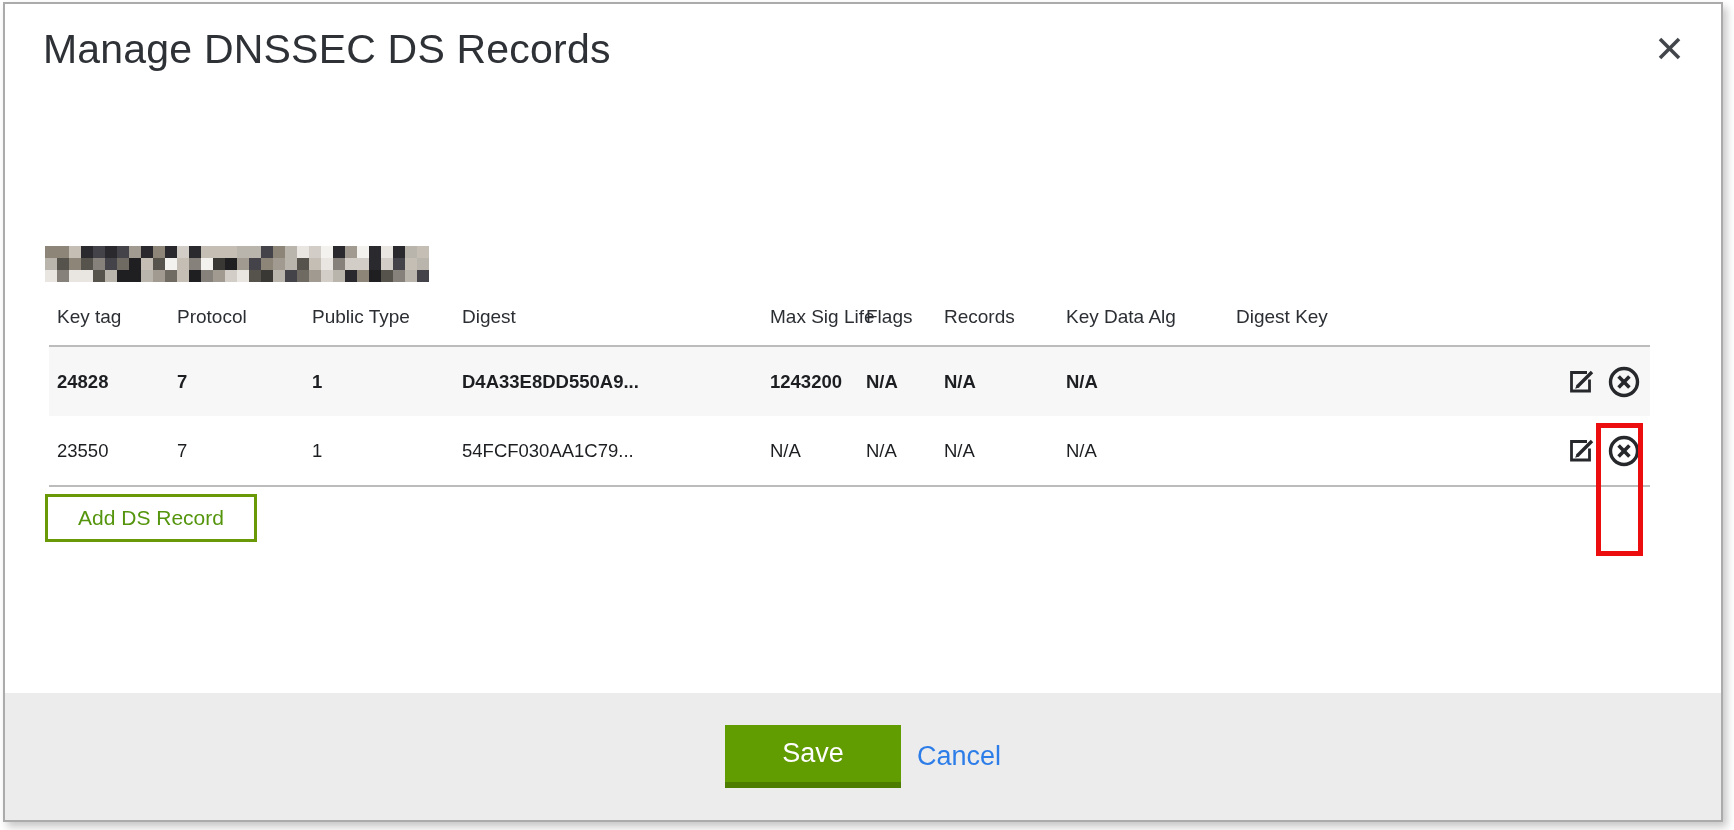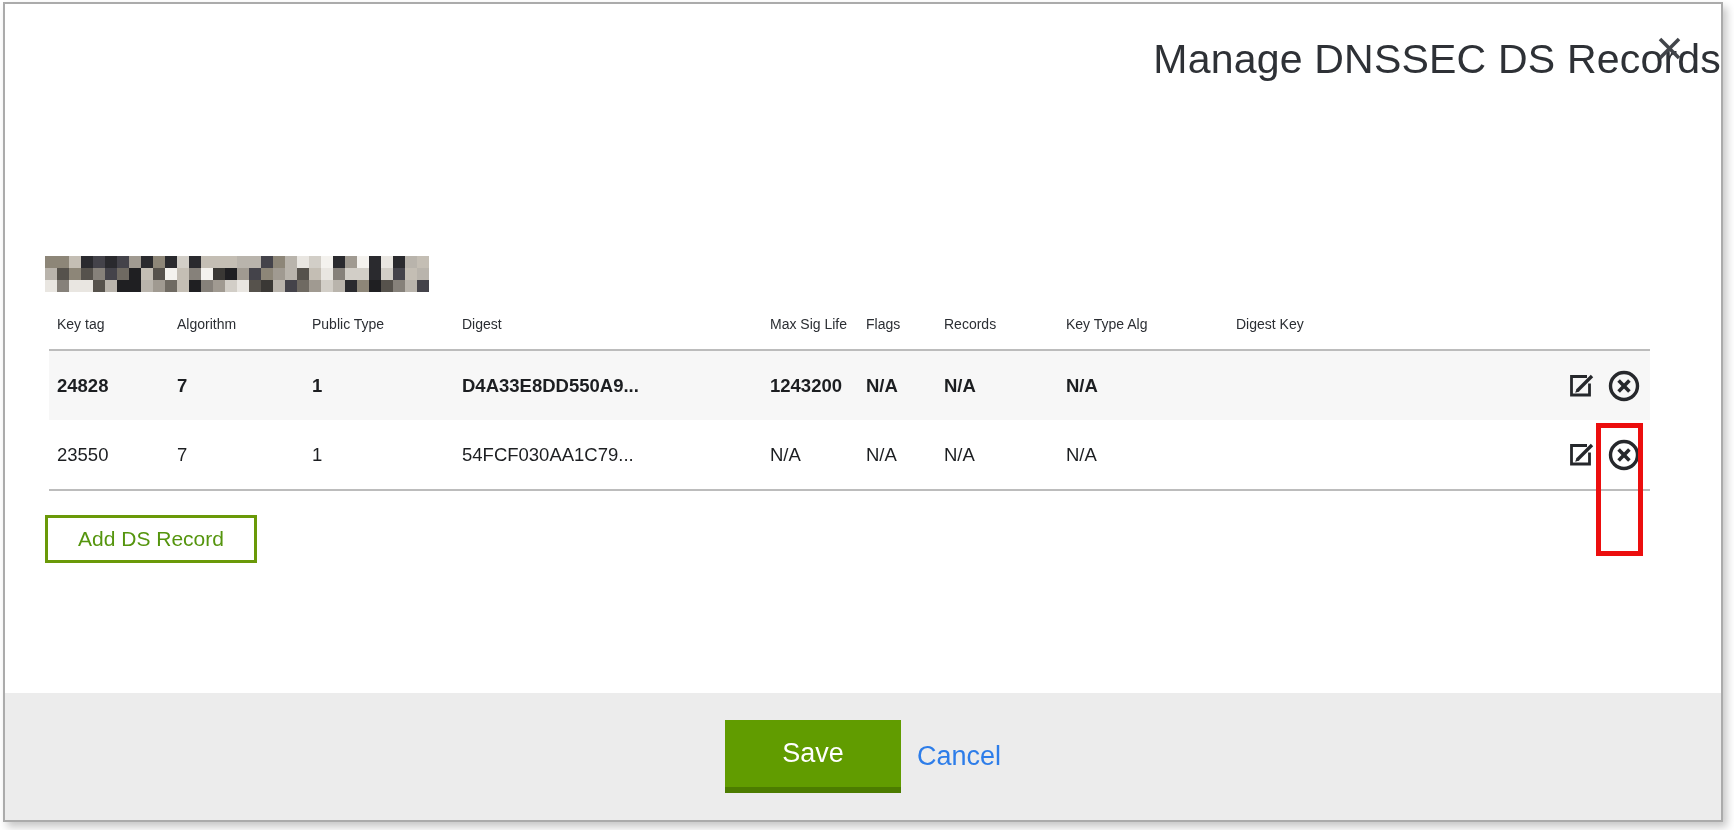--- a/index.html
+++ b/index.html
@@ -26,27 +26,26 @@
   .close-btn {
     position: absolute;
     top: 26px; right: 34px;
     width: 36px; height: 36px;
     background: transparent;
     border: none;
     cursor: pointer;
     display: flex; align-items: center; justify-content: center;
   }
   .title {
-    margin: 30px 0 0 38px;
+    margin: 20px 0 0 38px;
     font-size: 41px;
     font-weight: 300;
     letter-spacing: 0.2px;
     color: #2e3136;
     line-height: 50px;
-    text-align: right;
   }
   .domain-redacted {
     margin: 172px 0 0 40px;
     width: 384px; height: 36px;
     display: grid;
     grid-template-columns: repeat(32, 12px);
     grid-auto-rows: 12px;
     line-height: 0;
   }
   .domain-redacted span { display: block; width: 12px; height: 12px; }
@@ -58,21 +57,21 @@
   }
   table.ds-table {
     margin: 22px 0 0 44px;
     width: 1601px;
     border-collapse: collapse;
     table-layout: fixed;
   }
   table.ds-table th {
     text-align: left;
     font-weight: 400;
-    font-size: 14px;
+    font-size: 19px;
     color: #2b2e33;
     padding: 2px 8px 17px 8px;
     vertical-align: top;
     white-space: nowrap;
   }
   table.ds-table td {
     font-size: 18.5px;
     color: #1c1e21;
     padding: 0 8px;
     height: 70px;
@@ -96,40 +95,40 @@
   .icon-btn + .icon-btn { margin-left: 5px; }
   .red-highlight {
     position: absolute;
     left: 1591px; top: 419px;
     width: 47px; height: 133px;
     border: 5px solid #ec0e0e;
     pointer-events: none;
     z-index: 6;
   }
   .add-btn {
-    margin: 24px 0 0 40px;
+    margin: 7px 0 0 40px;
     width: 212px; height: 48px;
     background: #ffffff;
     border: 3px solid #6a9908;
     color: #55950e;
     font-family: "Liberation Sans", sans-serif;
     font-size: 21px;
     cursor: pointer;
   }
   .footer {
     position: absolute;
     left: 0; right: 0; bottom: 0;
     height: 127px;
     background: #ececec;
     display: flex;
     align-items: center;
     justify-content: center;
   }
   .save-btn {
-    width: 176px; height: 73px;
+    width: 176px; height: 63px;
     background: #619c00;
     border: none;
     border-bottom: 6px solid #4c7c00;
     color: #ffffff;
     font-family: "Liberation Sans", sans-serif;
     font-size: 27px;
     cursor: pointer;
   }
   .cancel-link {
     margin-left: 16px;
@@ -265,27 +264,27 @@
           <col style="width:96px">
           <col style="width:78px">
         <col style="width:122px">
           <col style="width:170px">
           <col style="width:329px">
         <col style="width:93px">
       </colgroup>
       <thead>
         <tr>
           <th>Key tag</th>
-          <th>Algorithm</th>
+          <th>Protocol</th>
           <th>Public Type</th>
           <th>Digest</th>
           <th>Max Sig Life</th>
           <th>Flags</th>
           <th>Records</th>
-          <th>Key Type Alg</th>
+          <th>Key Data Alg</th>
           <th>Digest Key</th>
           <th></th>
         </tr>
       </thead>
       <tbody>
         <tr class="row-shaded">
           <td>24828</td>
           <td>7</td>
           <td>1</td>
           <td>D4A33E8DD550A9...</td>

